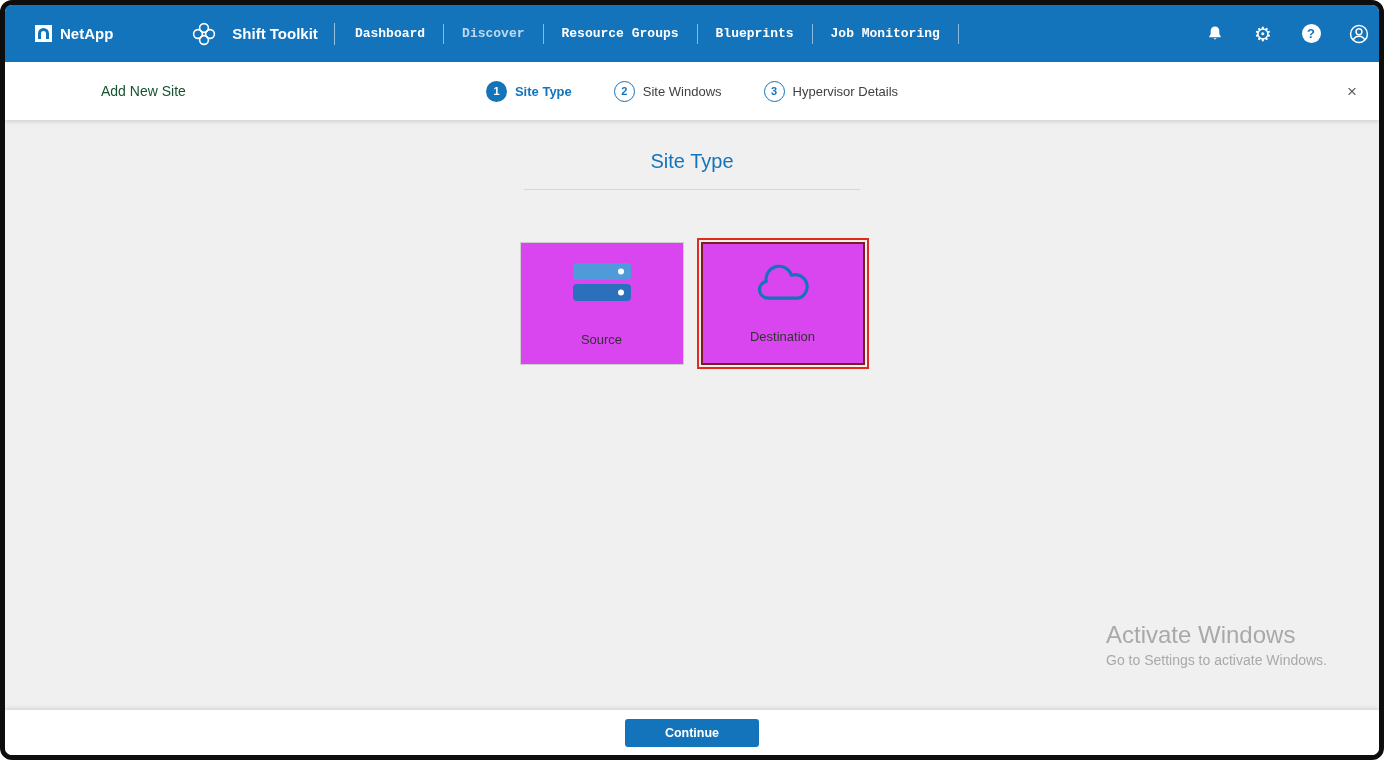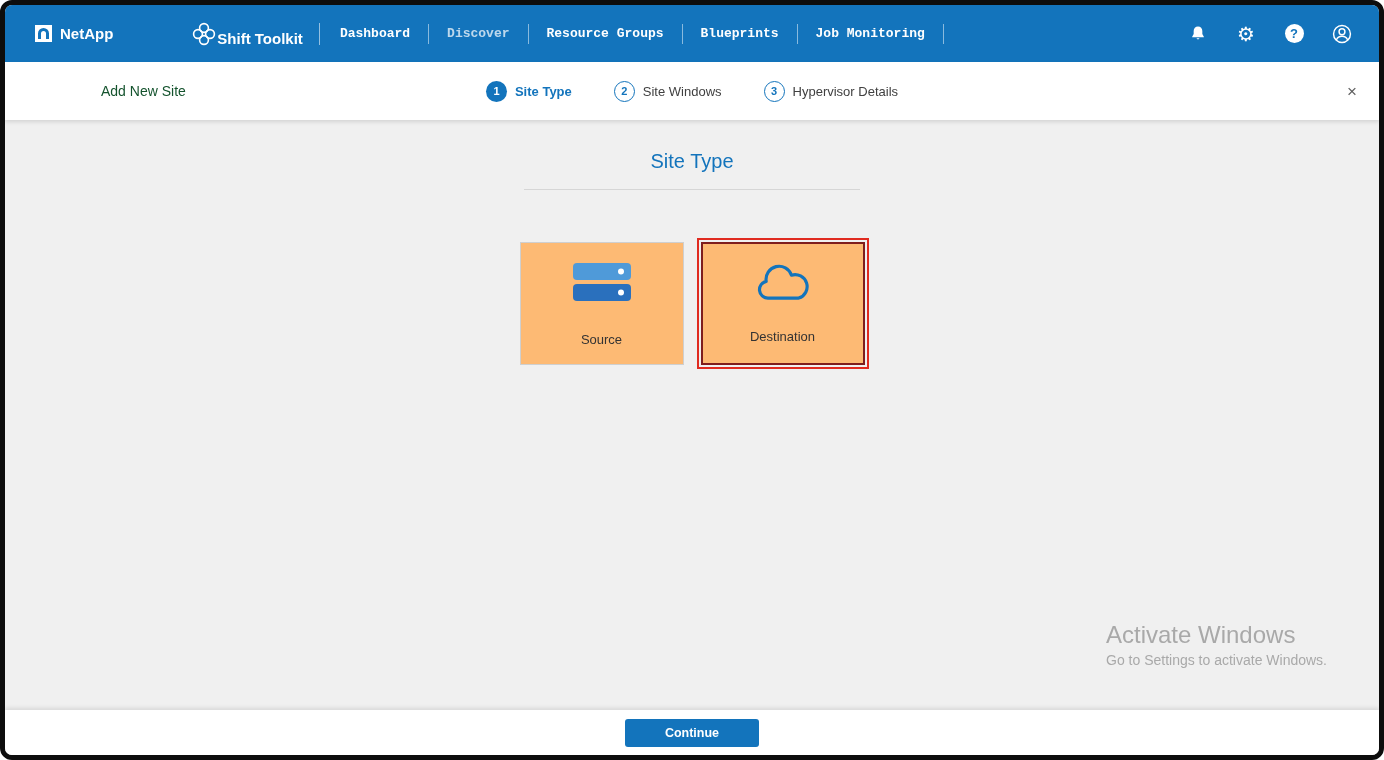--- a/index.html
+++ b/index.html
@@ -17,26 +17,26 @@
     overflow: hidden;
     display: flex; flex-direction: column;
     background: #f0f0f0;
   }
 
   
   .topbar {
     height: 57px; flex: 0 0 57px;
     background: #1374bc;
     display: flex; align-items: center;
-    padding: 0 26px 0 30px;
+    padding: 0 9px 0 30px;
     color: #fff;
   }
   .brand { display: flex; align-items: center; gap: 8px; font-weight: bold; font-size: 15px; }
   .netapp-logo { width: 17px; height: 17px; display: inline-block; }
-  .app { display: flex; align-items: flex-end; gap: 0; font-weight: bold; font-size: 15px; margin-left: 78px; }
+  .app { display: flex; align-items: center; gap: 15px; font-weight: bold; font-size: 15px; margin-left: 78px; }
   .clover { width: 26px; height: 26px; }
   .vdiv {
     width: 1px; height: 22px; background: rgba(255,255,255,.55);
     display: inline-block; margin: 0 16px;
   }
   .topnav { display: flex; align-items: center; }
   .topnav .nav-item {
     color: #fff; font-size: 13px; font-weight: 600;
     background: none; border: none; cursor: pointer;
     padding: 6px 4px; font-family: Liberation Mono, monospace;
@@ -88,21 +88,21 @@
     flex: 1 1 auto; position: relative;
     background: #f0f0f0;
     display: flex; flex-direction: column; align-items: center;
     padding-top: 30px;
   }
   .main-heading { color: #1374bc; font-size: 20px; font-weight: 400; }
   .heading-rule { width: 336px; height: 1px; background: #d6d6d6; margin-top: 16px; }
   .cards { display: flex; gap: 17px; margin-top: 52px; }
   .card {
     width: 164px; height: 123px;
-    background: #fdba74;
+    background: #d946ef;
     border: 1px solid #cfcfcf;
     display: flex; flex-direction: column; align-items: center; justify-content: center;
     gap: 26px; cursor: pointer;
   }
   .card.selected {
     border: 2px solid #7f1d1d;
     outline: 2px solid #e02b20;
     outline-offset: 2px;
   }
   .card-label { font-size: 13px; color: #333; }

